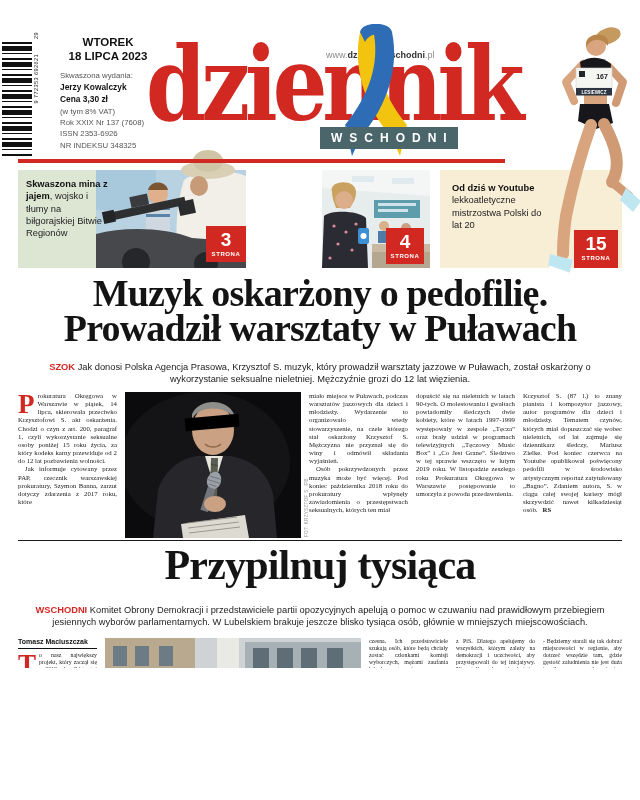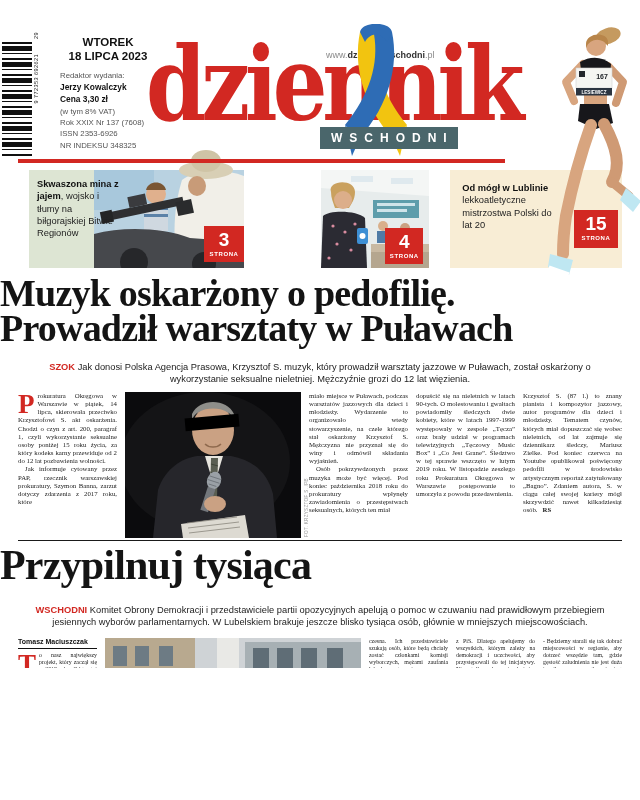--- a/index.html
+++ b/index.html
@@ -21,39 +21,39 @@
   .logo{position:absolute;left:146px;top:32px;font-family:"DejaVu Serif",serif;font-weight:bold;
         font-size:86px;line-height:1;color:#d22822;letter-spacing:-5px;
         transform:scaleY(1.2);transform-origin:top left;z-index:2;}
   .logo-sub{position:absolute;left:320px;top:127px;background:#4a666b;color:#fff;font-weight:bold;
         font-size:12px;letter-spacing:7px;padding:4px 4px 4px 11px;z-index:4;}
   .ribbon{position:absolute;left:330px;top:24px;width:92px;height:140px;z-index:3;}
   .red-rule{position:absolute;left:18px;top:159px;width:487px;height:3.5px;background:#d22822;z-index:1;}
   .runner{position:absolute;left:516px;top:24px;width:126px;height:262px;z-index:6;}
   
   .teasers{position:absolute;left:18px;top:170px;width:604px;height:98px;display:flex;}
-  .teaser{position:relative;height:98px;margin-left:11px;}
+  .teaser{position:relative;height:98px;}
   .t1{width:228px;margin-right:12px;background:#dde5d3;}
   .t2{width:172px;margin-right:10px;background:#fff;}
   .t3{width:182px;background:#f8edd5;}
   .tz-text{position:absolute;font-size:9.3px;line-height:1.32;color:#222;z-index:2;}
   .t1 .tz-text{left:8px;top:8px;width:84px;}
   .t2 .tz-text{left:2px;top:8px;width:60px;}
   .t3 .tz-text{left:12px;top:12px;width:94px;}
   .tz-text b{color:#111;}
   .t1-photo{position:absolute;right:0;top:-24px;width:150px;height:122px;}
   .t2-photo{position:absolute;right:0;top:0;width:108px;height:98px;}
   .badge{position:absolute;background:#d22822;color:#fff;text-align:center;z-index:5;}
   .t1 .badge{right:0;bottom:6px;width:40px;height:36px;}
   .t2 .badge{right:6px;bottom:4px;width:38px;height:36px;}
-  .t3 .badge{right:4px;bottom:20px;width:44px;height:38px;}
+  .t3 .badge{right:4px;bottom:0;width:44px;height:38px;}
   .badge .num{font-weight:bold;font-size:19px;line-height:1;padding-top:4px;}
   .badge .lbl{font-weight:bold;font-size:6px;letter-spacing:.6px;padding-top:2px;}
   
-  .hl{position:absolute;left:0;width:640px;font-family:"Liberation Serif",serif;
+  .hl{position:absolute;left:0;width:640px;text-align:center;font-family:"Liberation Serif",serif;
       font-weight:bold;color:#141414;letter-spacing:-.8px;}
   .a1-hl{top:276px;font-size:38px;line-height:.93;}
   .a2-hl{top:544px;font-size:42px;line-height:1;}
   .lead{position:absolute;left:20px;width:600px;text-align:center;font-size:9.3px;line-height:1.32;color:#222;}
   .a1-lead{top:361px;} .a2-lead{top:604px;}
   .kicker{color:#d22822;font-weight:bold;text-align:right;}
   .body{position:absolute;left:18px;width:604px;display:flex;gap:8px;
         font-family:"Liberation Serif",serif;text-align:justify;color:#1b1b1b;overflow:hidden;}
   .a1-body{top:392px;height:147px;font-size:6.8px;line-height:1.2;}
   .a2-body{top:638px;height:157px;font-size:5.9px;line-height:1.17;}
@@ -86,21 +86,21 @@
     <div class="bc-top">29</div>
     <div class="bc-num">9 772353 692621</div>
   </div>
 
   <div class="issue-date">
     <div>WTOREK</div>
     <div>18 LIPCA 2023</div>
   </div>
 
   <div class="issue-info">
-    <div>Redaktor wydania:</div>
+    <div>Skwaszona wydania:</div>
     <div class="b">Jerzy Kowalczyk</div>
     <div class="b">Cena 3,30 zł</div>
     <div>(w tym 8% VAT)</div>
     <div>Rok XXIX Nr 137 (7608)</div>
     <div>ISSN 2353-6926</div>
     <div>NR INDEKSU 348325</div>
   </div>
 
   <div class="site-url"><span>www.</span><b>dziennikwschodni</b><span>.pl</span></div>
 
@@ -198,21 +198,21 @@
         <rect x="36" y="58" width="11" height="16" rx="2" fill="#3d8fd4"></rect>
         <circle cx="41.5" cy="66" r="3" fill="#ffffff"></circle>
       </svg>
       <div class="badge">
         <div class="num">4</div>
         <div class="lbl">STRONA</div>
       </div>
     </div>
 
     <div class="teaser t3">
-      <div class="tz-text"><b>Od mógł w Lublinie</b> <span> lekkoatletyczne mistrzostwa Polski do lat 20</span></div>
+      <div class="tz-text"><b>Od dziś w Youtube</b> <span> lekkoatletyczne mistrzostwa Polski do lat 20</span></div>
       <div class="badge">
         <div class="num">15</div>
         <div class="lbl">STRONA</div>
       </div>
     </div>
   </div>
 
   <div class="hl a1-hl">
     <div>Muzyk oskarżony o pedofilię.</div>
     <div>Prowadził warsztaty w Puławach</div>

